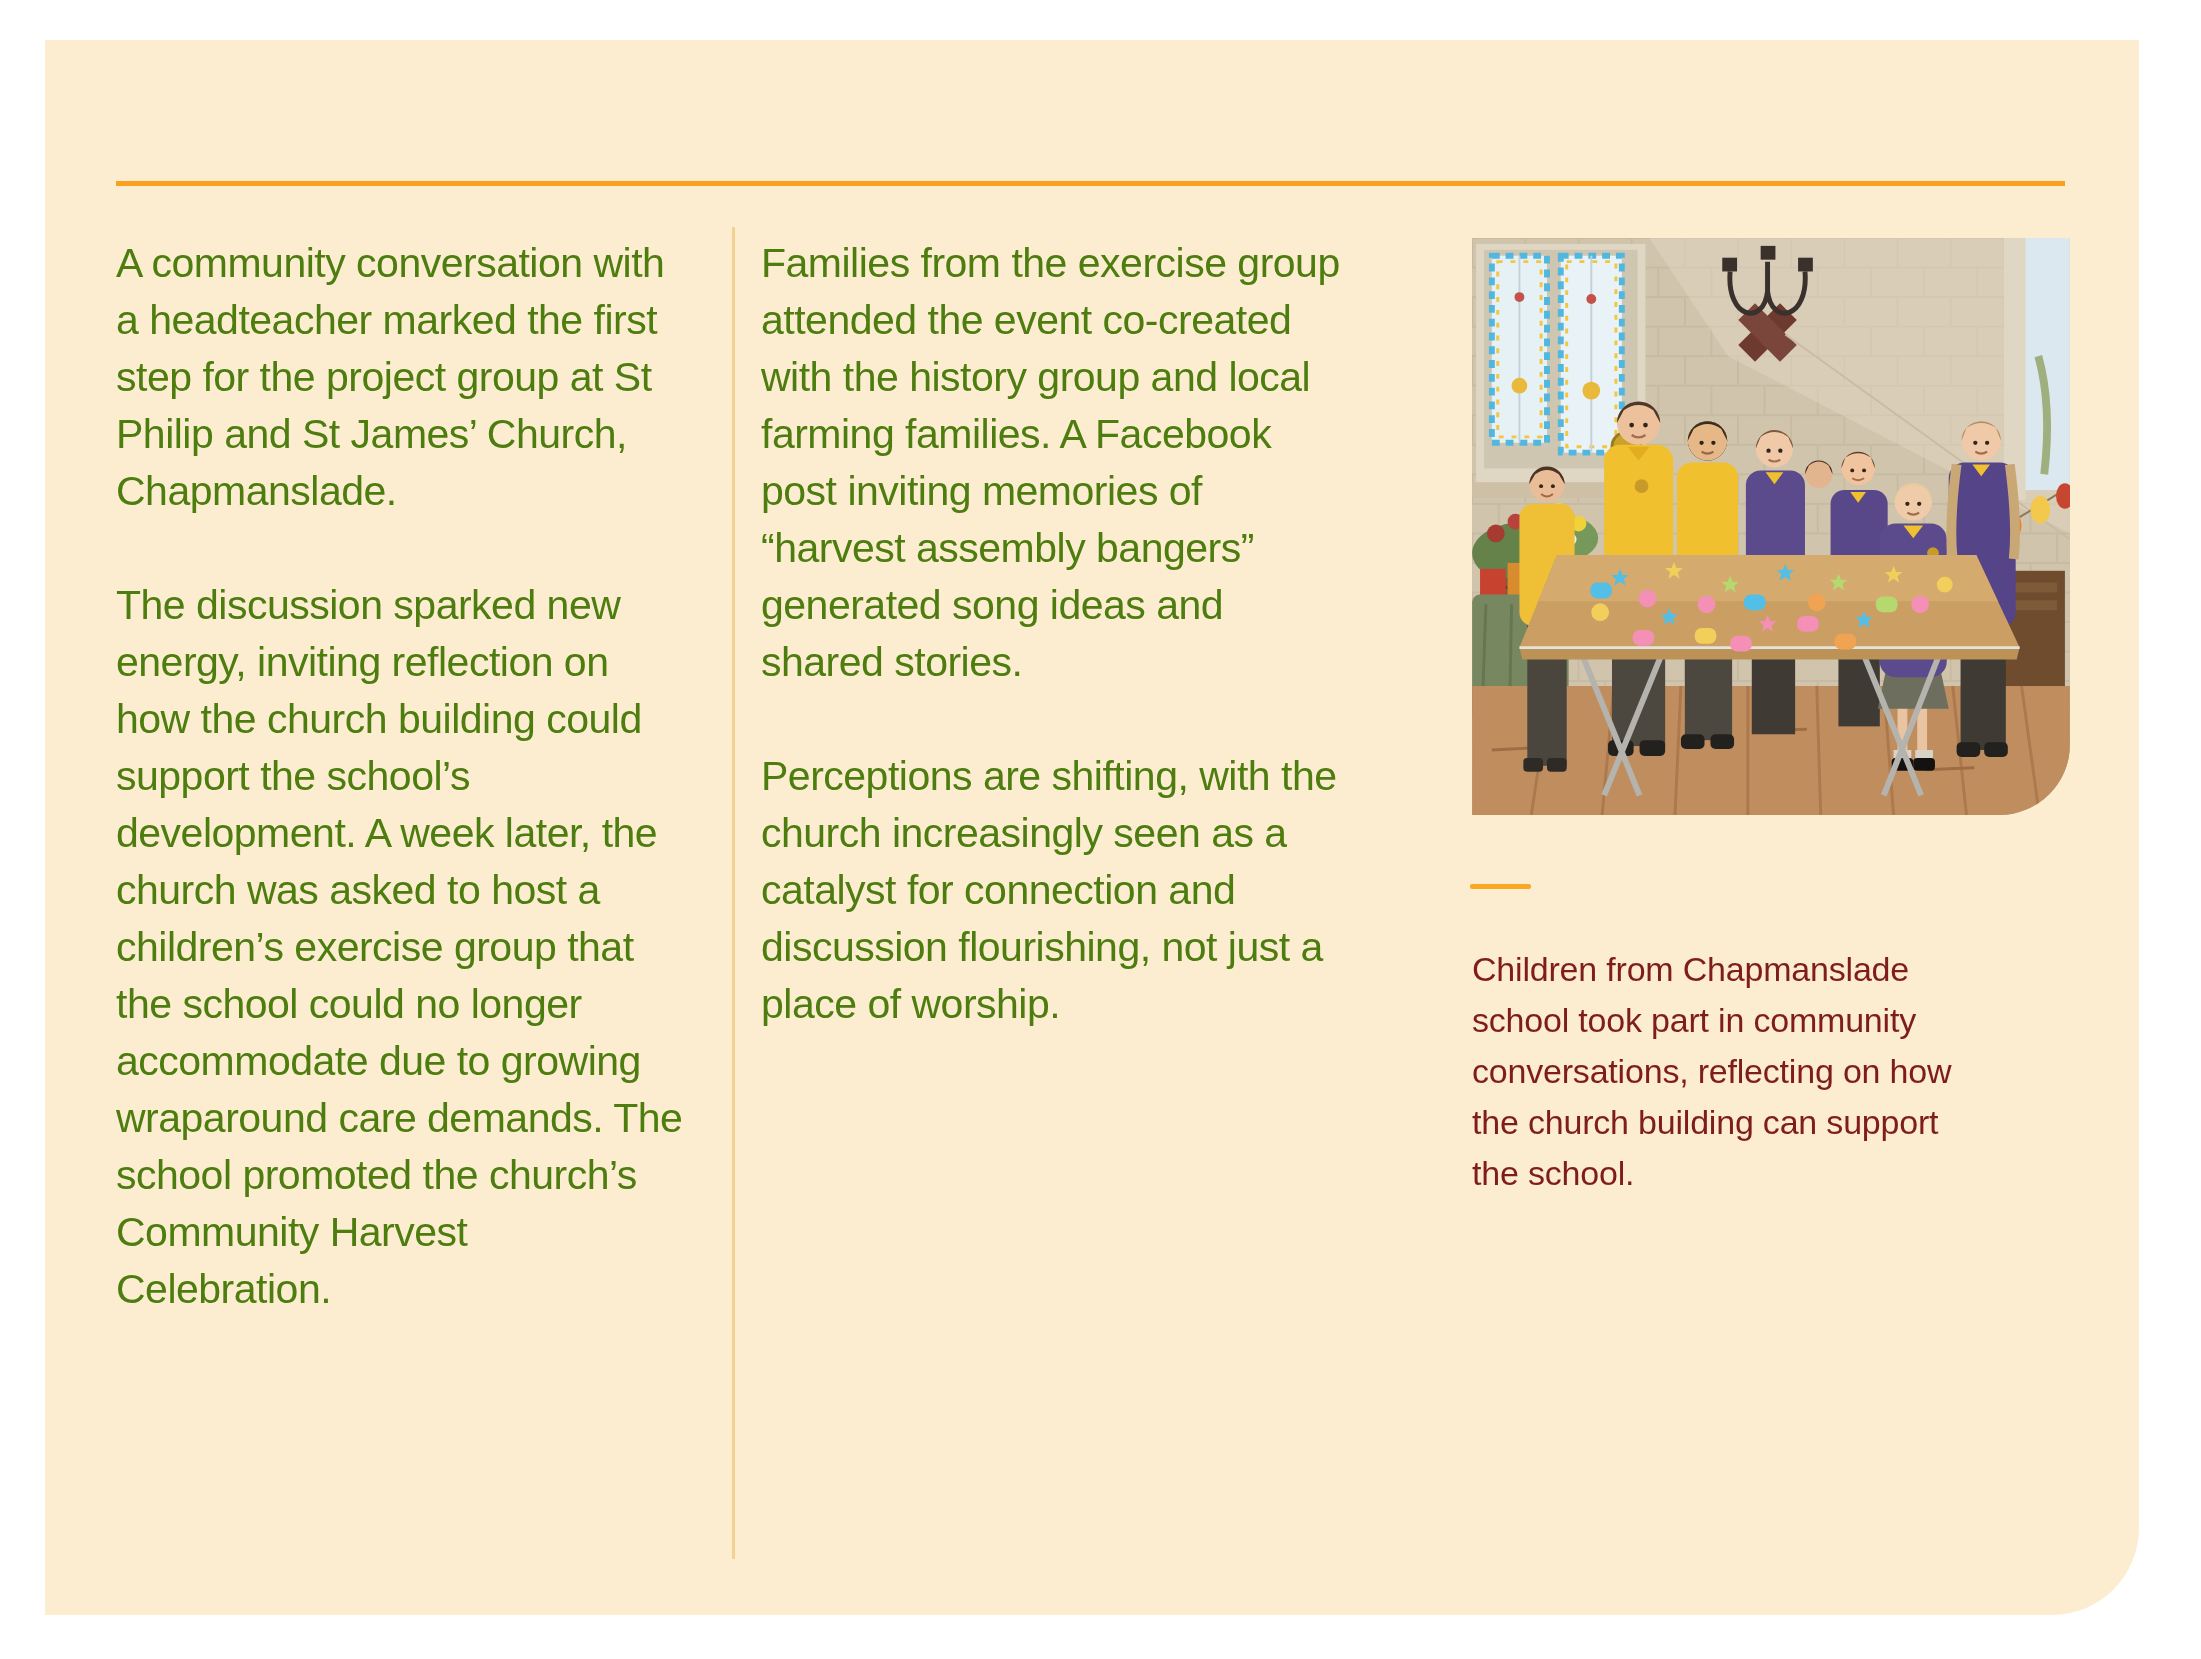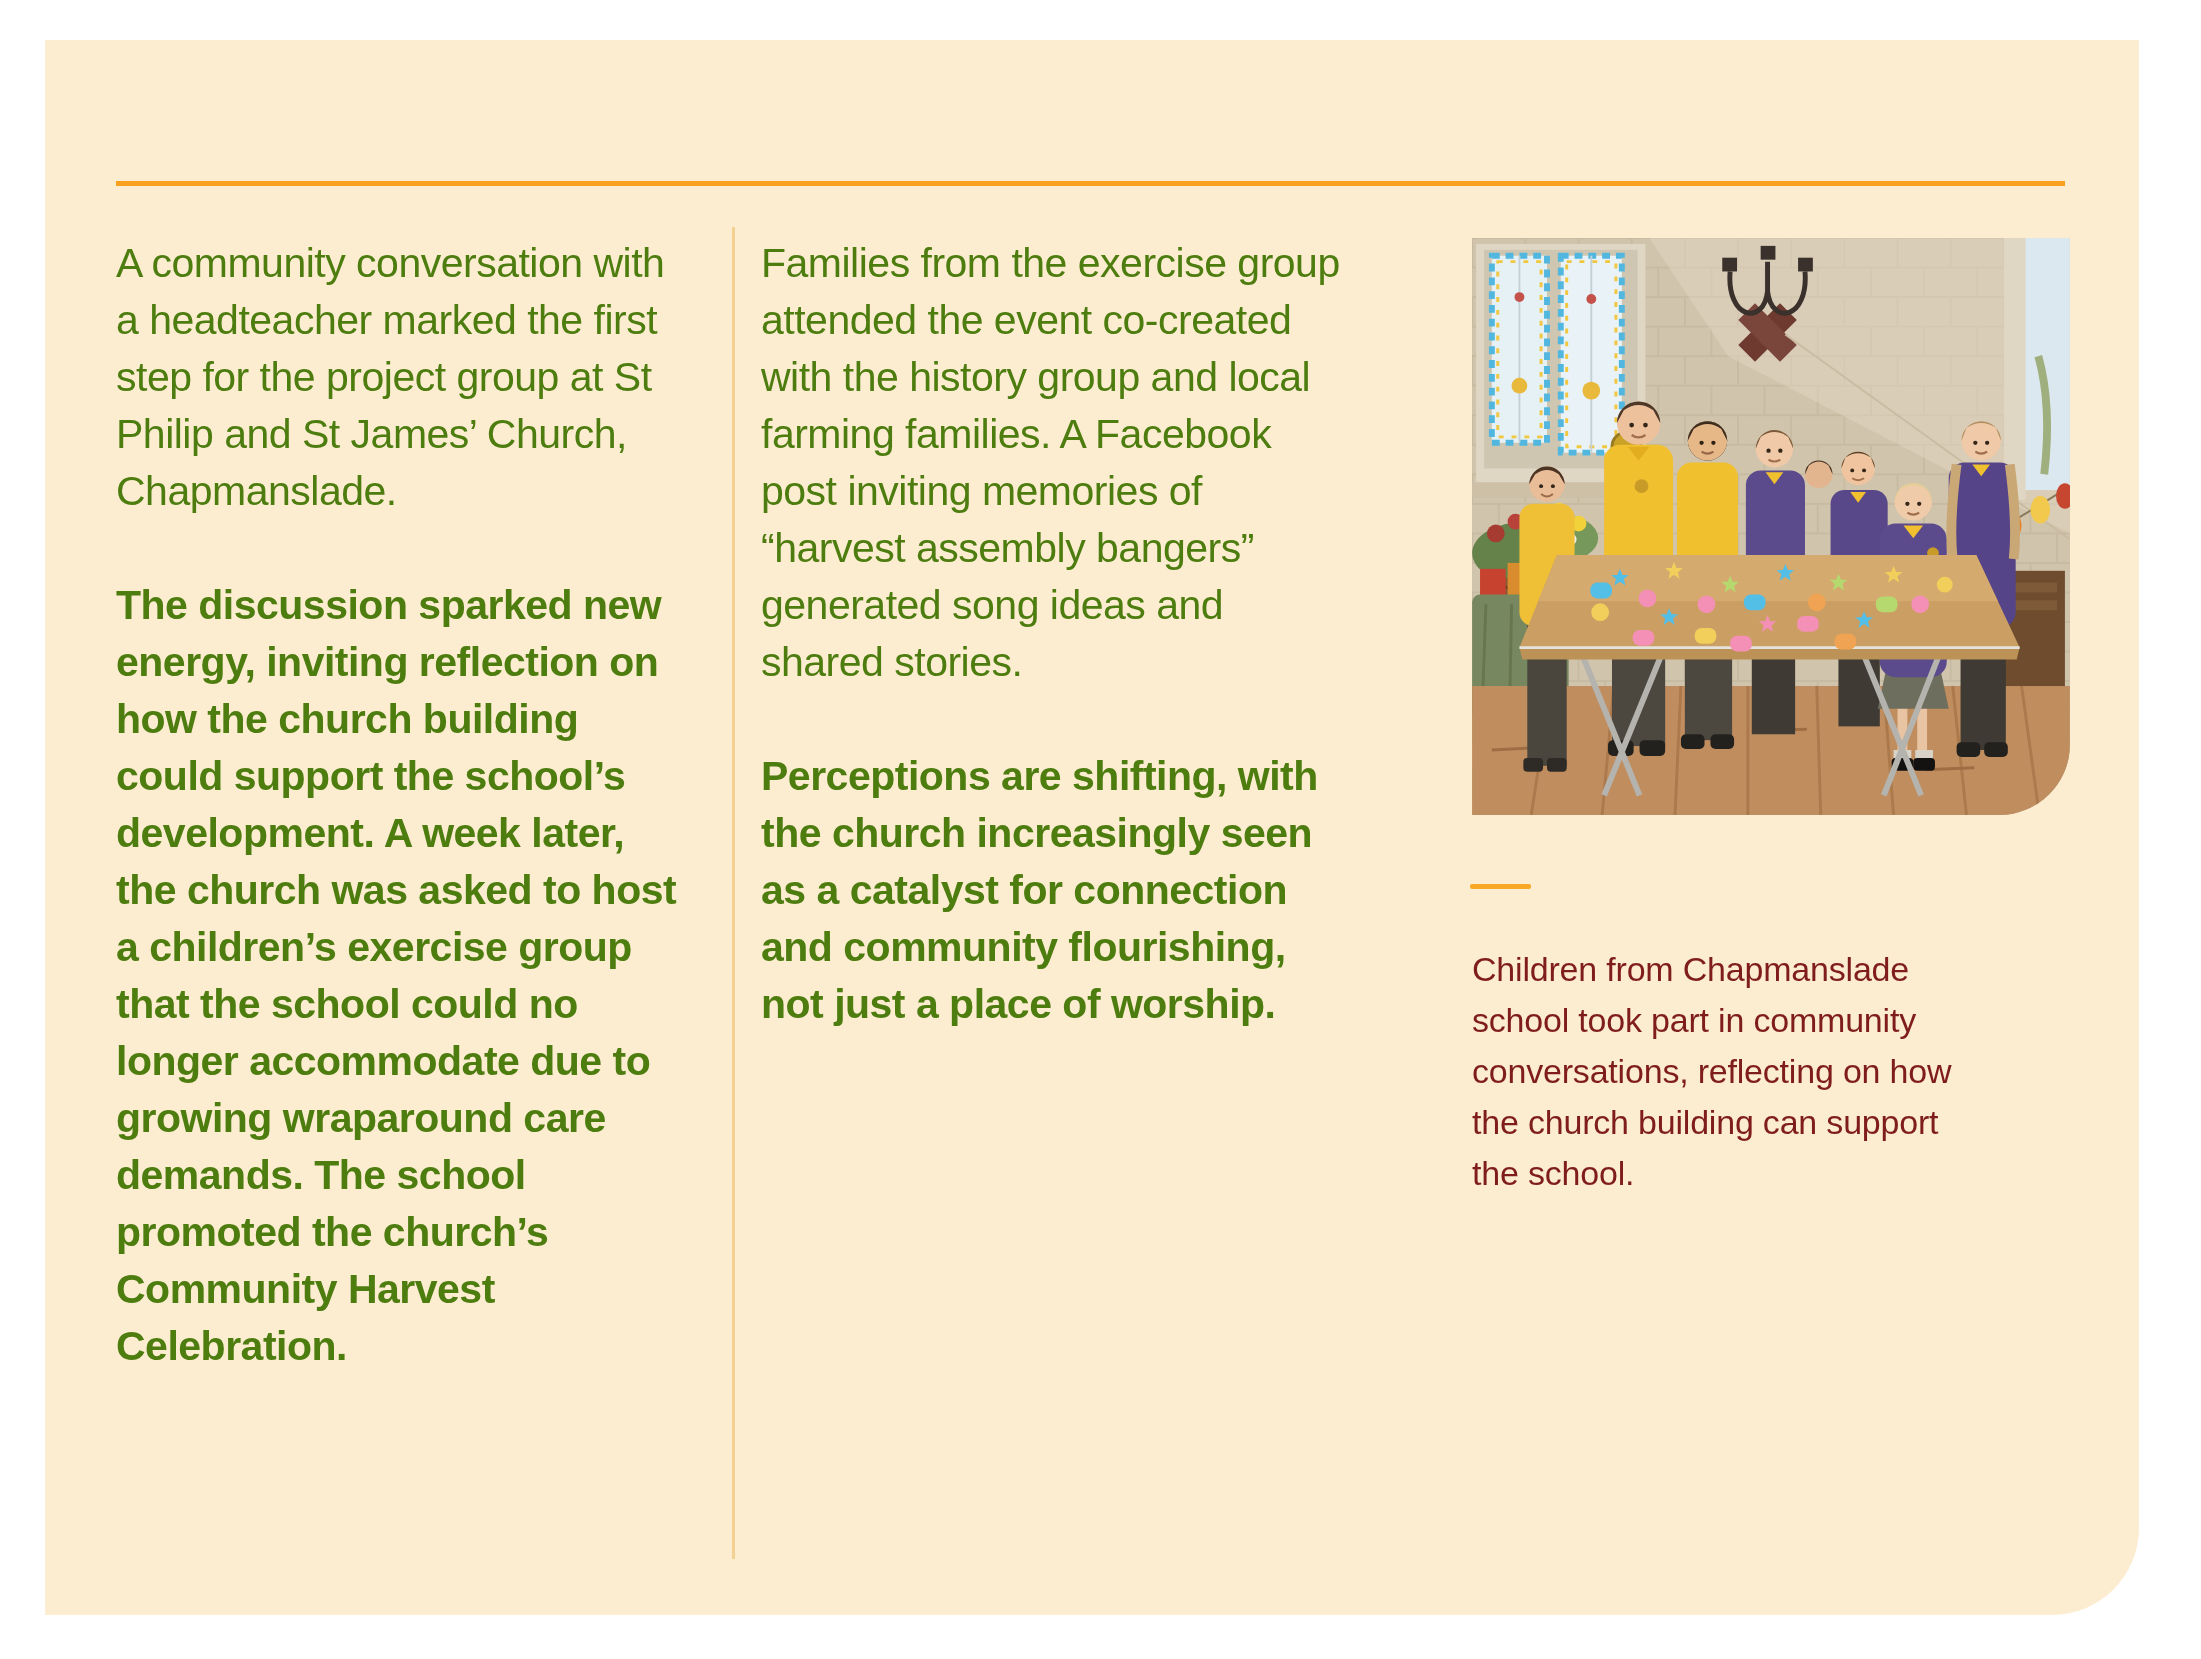--- a/index.html
+++ b/index.html
@@ -17,21 +17,21 @@
     font-size:42px;line-height:49px;font-weight:700;color:#F9A11E;letter-spacing:0.2px;
   }
   .rule{
     position:absolute;left:71px;top:141px;width:1949px;height:4.9px;background:#F9A11E;
   }
   .col{
     position:absolute;top:195px;color:#4d7c0f;
     font-size:41px;line-height:57px;letter-spacing:-0.5px;
   }
   .col p{margin:0 0 57px 0;}
-  .col p:last-child{margin-bottom:0;font-weight:bold;}
+  .col p:last-child{margin-bottom:0;}
   .col-1{left:71px;width:576px;}
   .col-divider{position:absolute;left:687px;top:187px;width:3px;height:1332px;background:#F3D193;}
   .col-2{left:716px;width:583px;}
   .photo{
     position:absolute;left:1427px;top:198px;width:598px;height:577px;
     border-radius:0 0 71px 0;overflow:hidden;background:#CDC0A8;display:block;
   }
   .photo svg{display:block;}
   .caption-dash{
     position:absolute;left:1425px;top:844px;width:61px;height:4.9px;
@@ -51,21 +51,21 @@
 
   <div class="col col-1">
     <p>A community conversation with a headteacher marked the first step for the project group at St Philip and St James’ Church, Chapmanslade.</p>
     <p>The discussion sparked new energy, inviting reflection on how the church building could support the school’s development. A week later, the church was asked to host a children’s exercise group that the school could no longer accommodate due to growing wraparound care demands. The school promoted the church’s Community Harvest Celebration.</p>
   </div>
 
   <div class="col-divider"></div>
 
   <div class="col col-2">
     <p>Families from the exercise group attended the event co-created with the history group and local farming families. A Facebook post inviting memories of “harvest assembly bangers” generated song ideas and shared stories.</p>
-    <p>Perceptions are shifting, with the church increasingly seen as a catalyst for connection and community flourishing, not just a place of worship.</p>
+    <p>Perceptions are shifting, with the church increasingly seen as a catalyst for connection and discussion flourishing, not just a place of worship.</p>
   </div>
 
   <figure class="photo" role="img" style="margin:0" aria-label="Eight schoolchildren in yellow polo shirts and purple jumpers stand around a wooden table scattered with colourful paper stars and notes inside a stone-walled church.">
     <svg width="598" height="577" viewBox="0 0 607 586" xmlns="http://www.w3.org/2000/svg">
       <defs>
         <pattern id="bk" width="54" height="60" patternUnits="userSpaceOnUse">
           <rect width="54" height="60" fill="#CEC1A9"></rect>
           <rect x="0" y="0" width="54" height="30" fill="none" stroke="#BFB299" stroke-width="2"></rect>
           <rect x="-27" y="30" width="54" height="30" fill="none" stroke="#BFB299" stroke-width="2"></rect>
           <rect x="27" y="30" width="54" height="30" fill="none" stroke="#BFB299" stroke-width="2"></rect>

